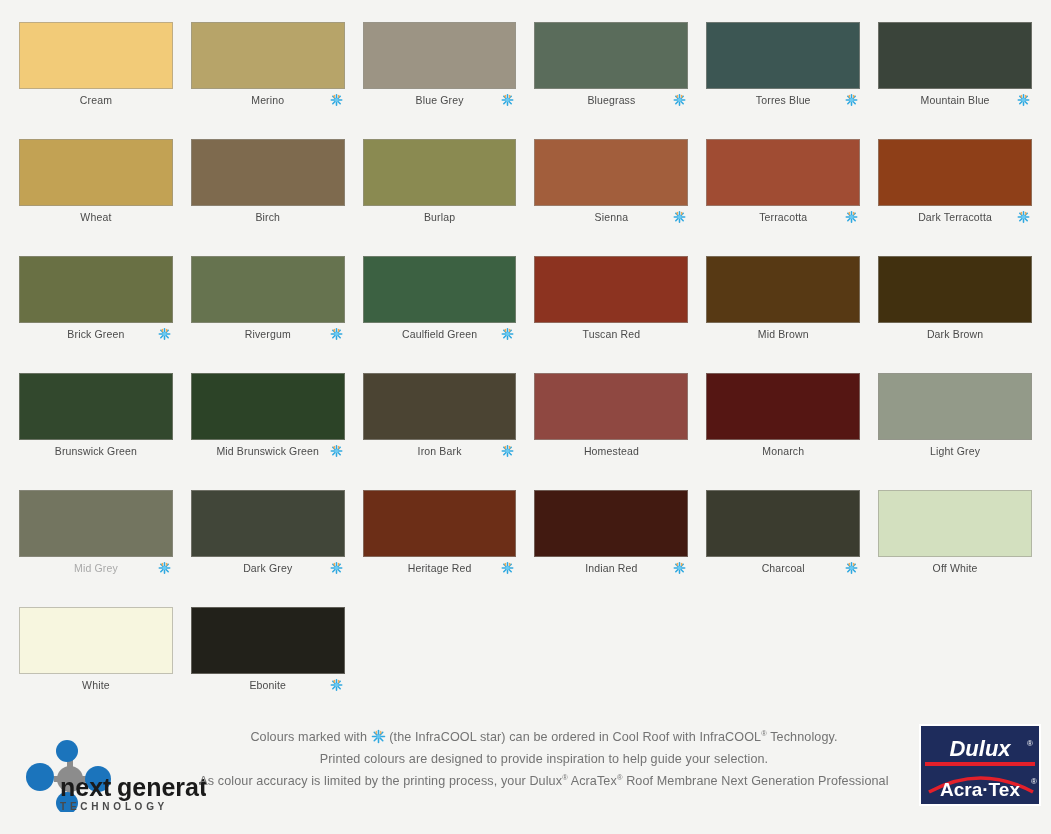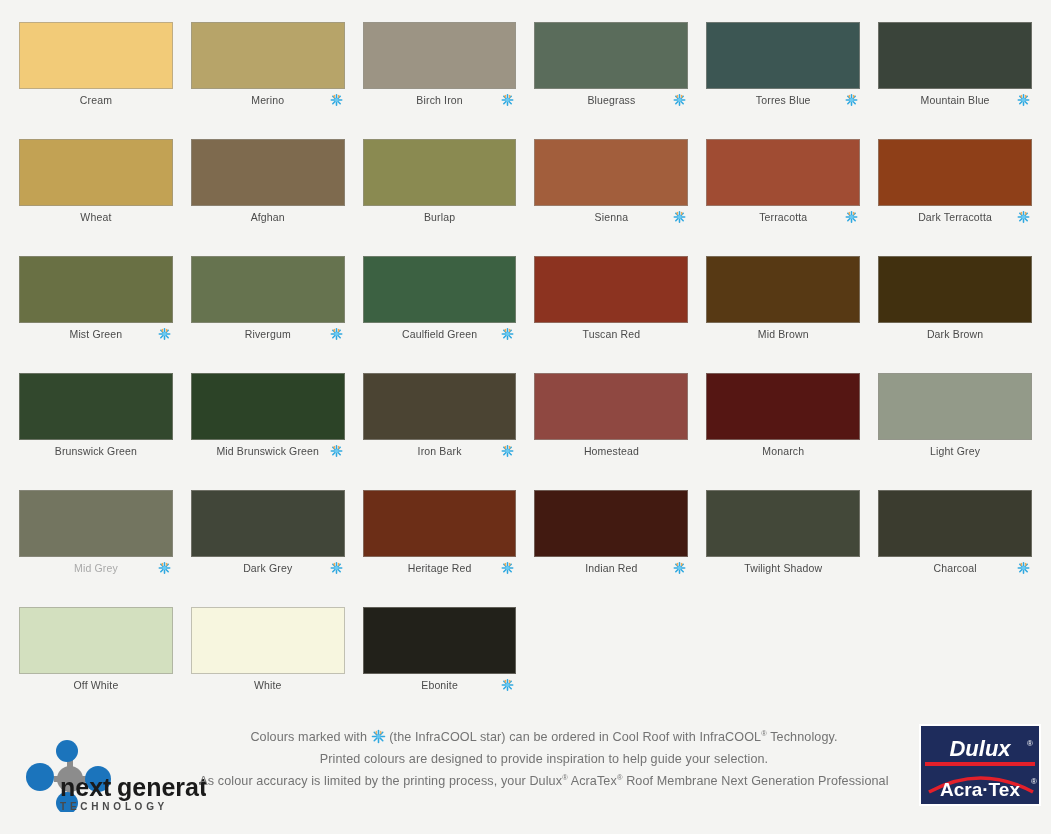--- a/index.html
+++ b/index.html
@@ -154,21 +154,21 @@
               <line x1="13.4" y1="2.8" x2="13.4" y2="6.2"></line>
             </g>
             <circle cx="10" cy="10" r="3" fill="#6CC9F0"></circle>
           </svg>
         </span>
       </div>
     </div>
     <div class="swatch-cell">
       <div class="swatch-chip" style="background: rgb(156, 148, 132);"></div>
       <div class="swatch-caption">
-        <span class="swatch-name">Birch Iron</span>
+        <span class="swatch-name">Blue Grey</span>
         <span class="star-slot">
           <svg class="star-icon" viewBox="0 0 20 20" aria-hidden="true">
             <g stroke="#2FA8E0" stroke-width="2.4" stroke-linecap="round">
               <line x1="10" y1="2" x2="10" y2="18"></line>
               <line x1="2" y1="10" x2="18" y2="10"></line>
               <line x1="4.3" y1="4.3" x2="15.7" y2="15.7"></line>
               <line x1="15.7" y1="4.3" x2="4.3" y2="15.7"></line>
             </g>
             <g stroke="#F4A64B" stroke-width="1.8" stroke-linecap="round">
               <line x1="6.6" y1="2.8" x2="6.6" y2="6.2"></line>
@@ -244,21 +244,21 @@
     </div>
     <div class="swatch-cell">
       <div class="swatch-chip" style="background: rgb(194, 162, 84);"></div>
       <div class="swatch-caption">
         <span class="swatch-name">Wheat</span>
       </div>
     </div>
     <div class="swatch-cell">
       <div class="swatch-chip" style="background: rgb(126, 106, 78);"></div>
       <div class="swatch-caption">
-        <span class="swatch-name">Afghan</span>
+        <span class="swatch-name">Birch</span>
       </div>
     </div>
     <div class="swatch-cell">
       <div class="swatch-chip" style="background: rgb(138, 138, 81);"></div>
       <div class="swatch-caption">
         <span class="swatch-name">Burlap</span>
       </div>
     </div>
     <div class="swatch-cell">
       <div class="swatch-chip" style="background: rgb(162, 94, 60);"></div>
@@ -319,21 +319,21 @@
               <line x1="13.4" y1="2.8" x2="13.4" y2="6.2"></line>
             </g>
             <circle cx="10" cy="10" r="3" fill="#6CC9F0"></circle>
           </svg>
         </span>
       </div>
     </div>
     <div class="swatch-cell">
       <div class="swatch-chip" style="background: rgb(105, 112, 68);"></div>
       <div class="swatch-caption">
-        <span class="swatch-name">Mist Green</span>
+        <span class="swatch-name">Brick Green</span>
         <span class="star-slot">
           <svg class="star-icon" viewBox="0 0 20 20" aria-hidden="true">
             <g stroke="#2FA8E0" stroke-width="2.4" stroke-linecap="round">
               <line x1="10" y1="2" x2="10" y2="18"></line>
               <line x1="2" y1="10" x2="18" y2="10"></line>
               <line x1="4.3" y1="4.3" x2="15.7" y2="15.7"></line>
               <line x1="15.7" y1="4.3" x2="4.3" y2="15.7"></line>
             </g>
             <g stroke="#F4A64B" stroke-width="1.8" stroke-linecap="round">
               <line x1="6.6" y1="2.8" x2="6.6" y2="6.2"></line>
@@ -545,26 +545,20 @@
               <line x1="4.3" y1="4.3" x2="15.7" y2="15.7"></line>
               <line x1="15.7" y1="4.3" x2="4.3" y2="15.7"></line>
             </g>
             <g stroke="#F4A64B" stroke-width="1.8" stroke-linecap="round">
               <line x1="6.6" y1="2.8" x2="6.6" y2="6.2"></line>
               <line x1="13.4" y1="2.8" x2="13.4" y2="6.2"></line>
             </g>
             <circle cx="10" cy="10" r="3" fill="#6CC9F0"></circle>
           </svg>
         </span>
-      </div>
-    </div>
-    <div class="swatch-cell">
-      <div class="swatch-chip" style="background: rgb(67, 72, 57);"></div>
-      <div class="swatch-caption">
-        <span class="swatch-name">Twilight Shadow</span>
       </div>
     </div>
     <div class="swatch-cell">
       <div class="swatch-chip" style="background: rgb(59, 60, 47);"></div>
       <div class="swatch-caption">
         <span class="swatch-name">Charcoal</span>
         <span class="star-slot">
           <svg class="star-icon" viewBox="0 0 20 20" aria-hidden="true">
             <g stroke="#2FA8E0" stroke-width="2.4" stroke-linecap="round">
               <line x1="10" y1="2" x2="10" y2="18"></line>

